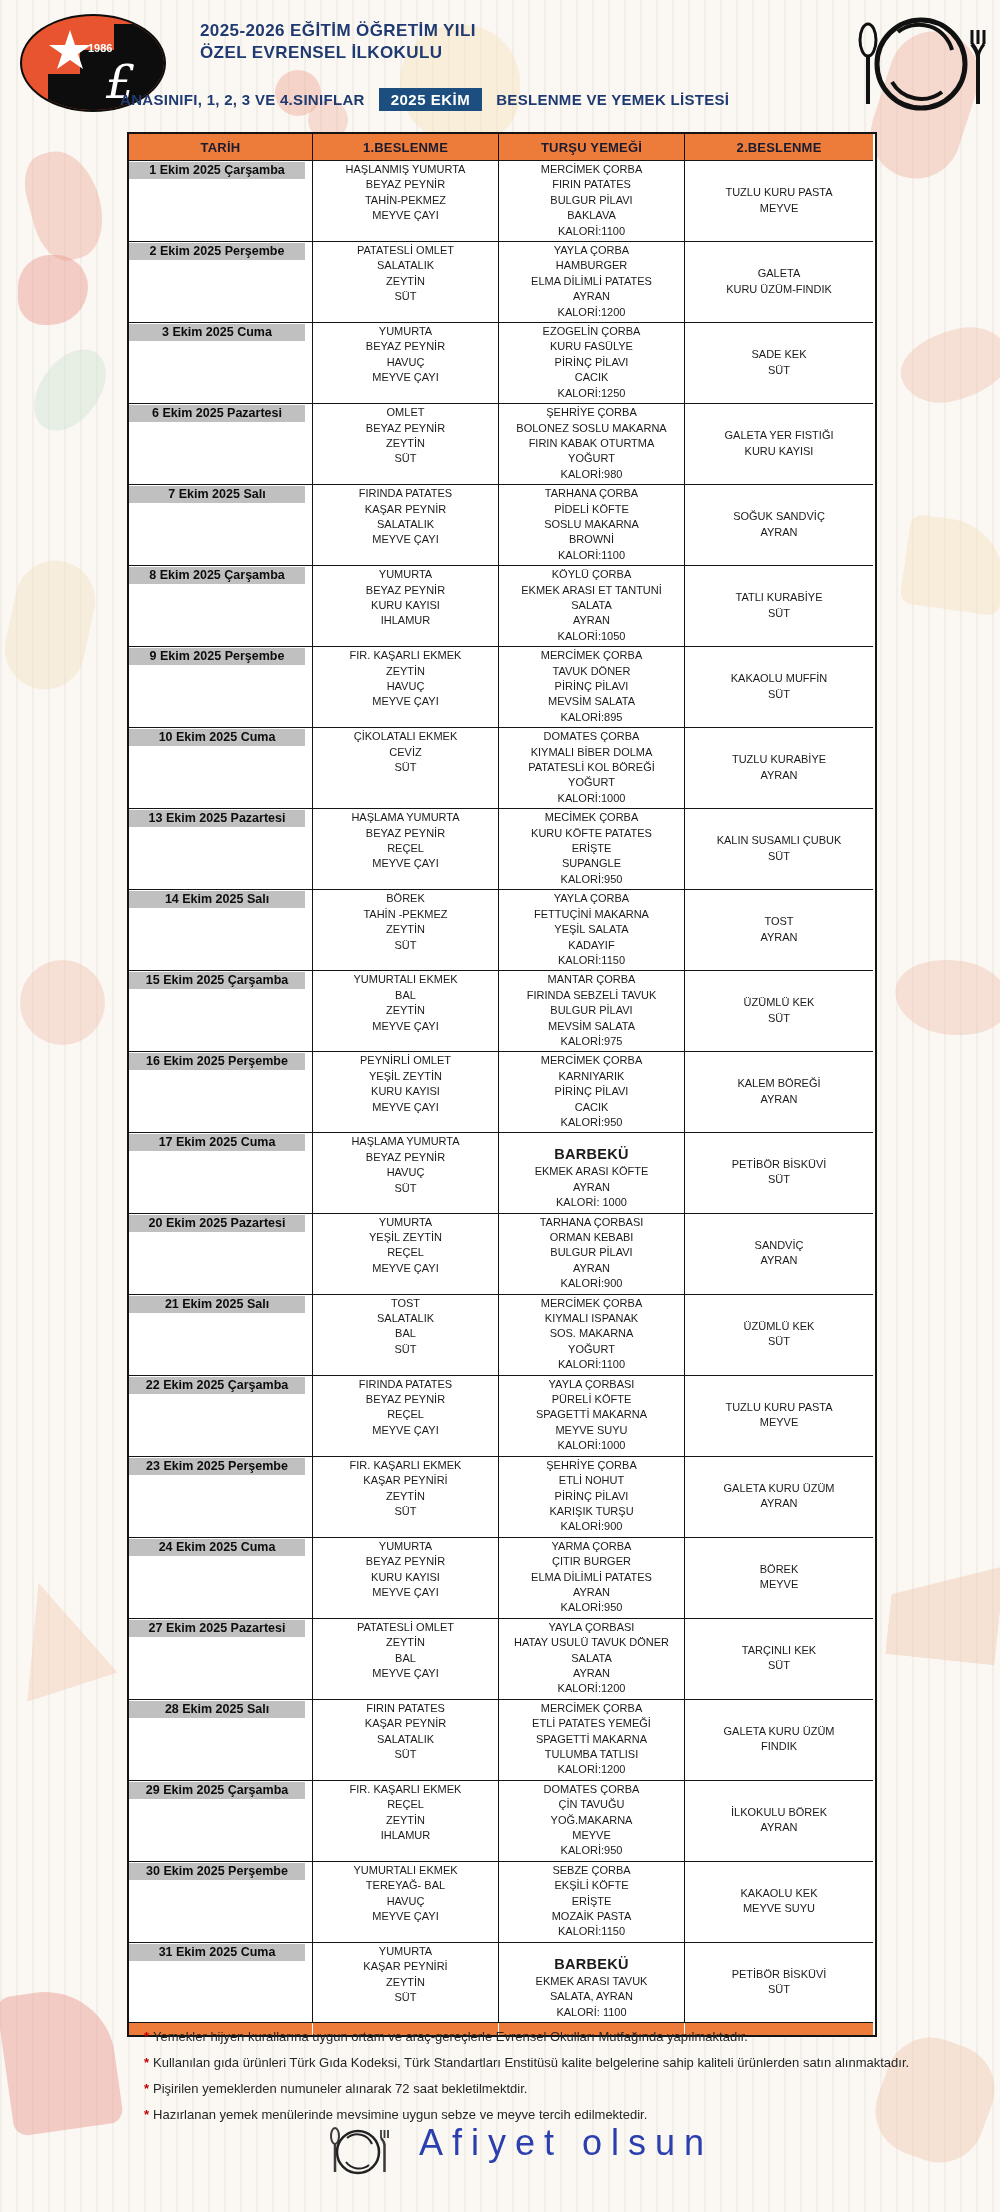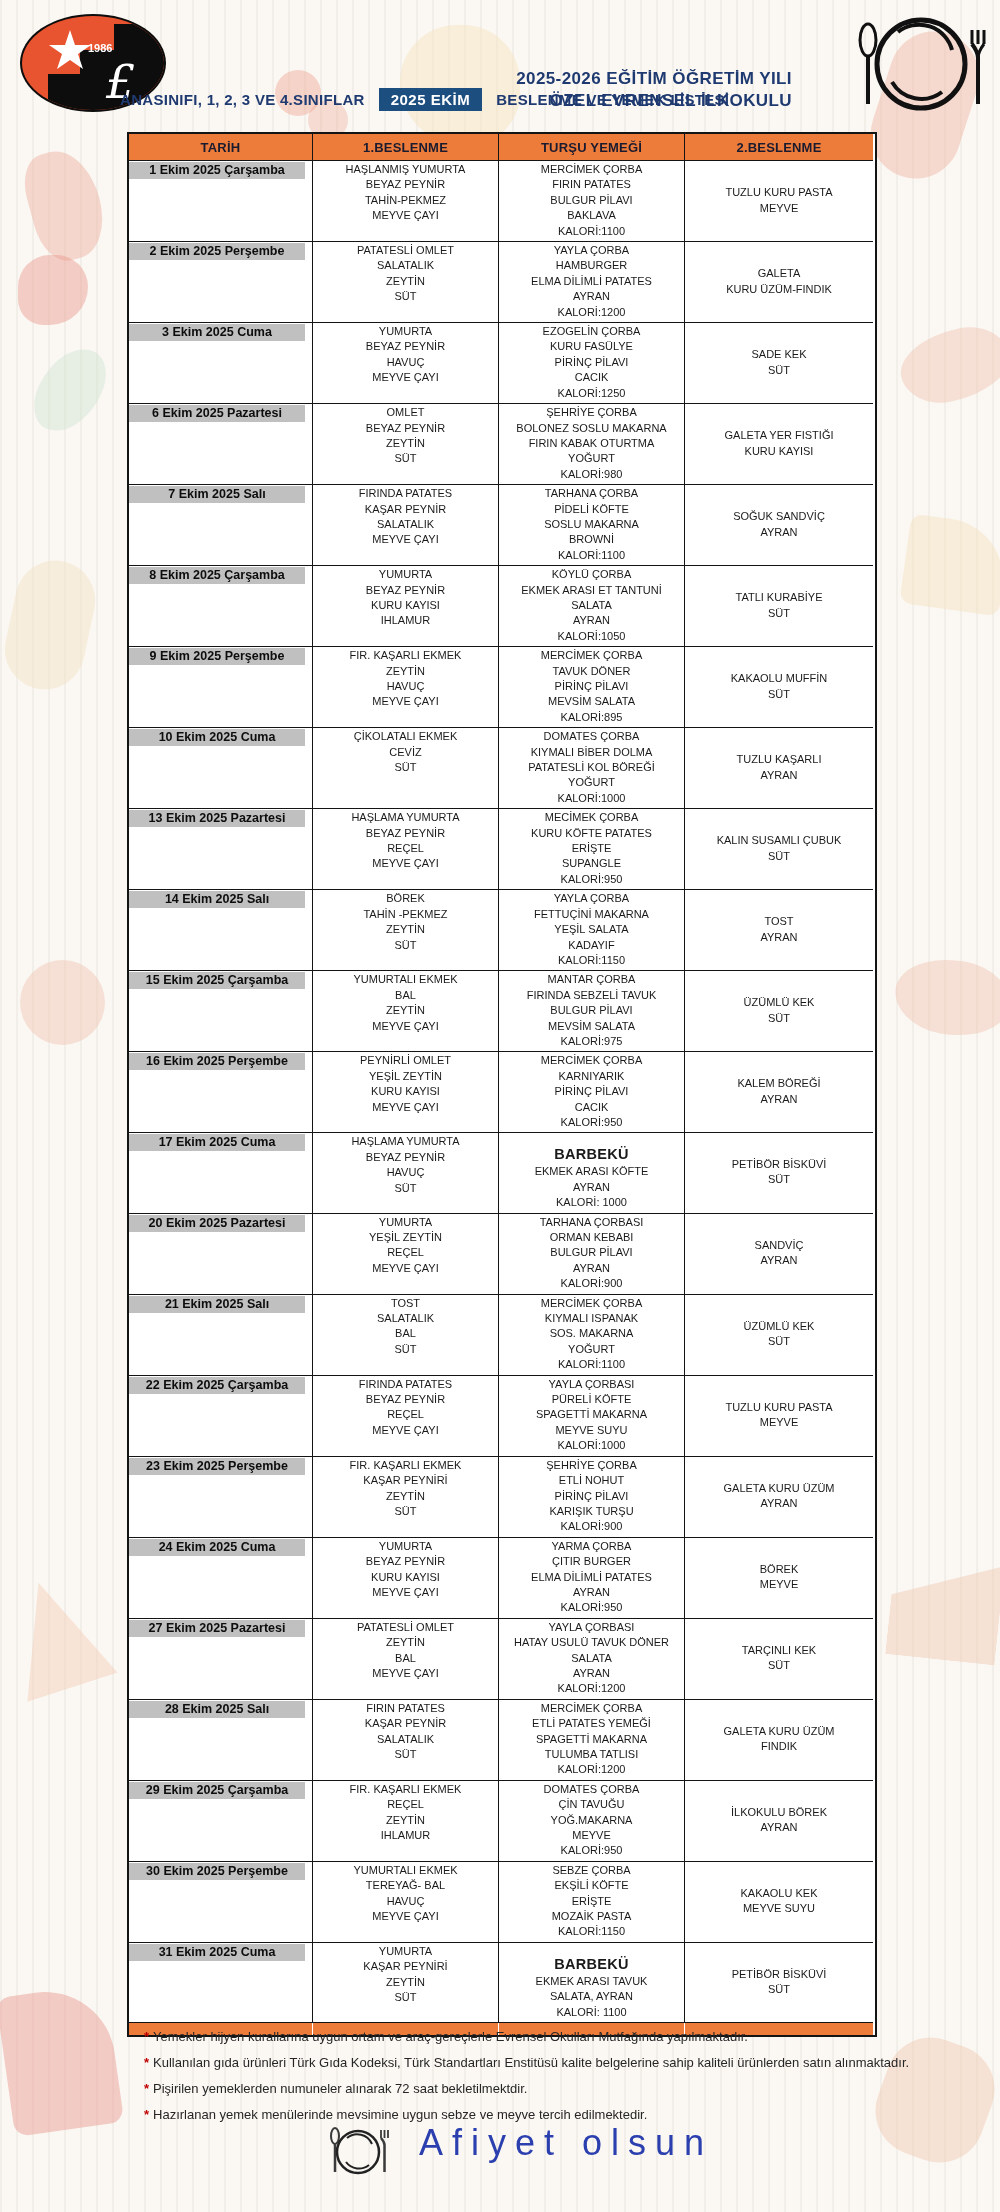--- a/index.html
+++ b/index.html
@@ -7,21 +7,21 @@
     width:1000px;height:2212px;position:relative;overflow:hidden;
     font-family:"Liberation Sans",sans-serif;
     background:
       repeating-linear-gradient(90deg, rgba(225,220,212,.35) 0 2px, rgba(255,255,255,0) 2px 16px),
       #FBF8F4;
   }
   .blob{position:absolute;opacity:.45;}
   
   .hdr{position:absolute;top:0;left:0;width:1000px;height:125px;}
   .logo{position:absolute;left:18px;top:12px;}
-  .titles{position:absolute;left:192px;top:20px;width:600px;text-align:right;margin-top:48px;}
+  .titles{position:absolute;left:200px;top:20px;width:600px;text-align:left;}
   .t1,.t2{font-weight:bold;font-size:17px;color:#1F3A70;letter-spacing:.4px;line-height:22px;}
   .subtitle{position:absolute;left:120px;top:88px;width:760px;display:flex;align-items:center;gap:14px;}
   .subtitle .lbl{font-weight:bold;font-size:15px;color:#1F3A70;letter-spacing:.3px;white-space:nowrap;}
   .badge{background:#1C4E80;color:#fff;font-weight:bold;font-size:15px;padding:3px 12px;letter-spacing:.5px;white-space:nowrap;}
   .plate-icon{position:absolute;right:4px;top:2px;}
   
   .menu-table{position:absolute;left:127px;top:132px;width:746px;border:2px solid #141414;background:#fff;}
   .trow{display:grid;grid-template-columns:184px 186px 186px 188px;}
   .thead .cell{background:#ED7C3B;color:#1B1B2F;font-weight:bold;font-size:13px;
     display:flex;align-items:center;justify-content:center;height:26px;letter-spacing:.2px;}
@@ -279,21 +279,21 @@
             <div>SÜT</div>
           </div>
           <div class="cell c-lunch">
             <div>DOMATES  ÇORBA</div>
             <div>KIYMALI BİBER DOLMA</div>
             <div>PATATESLİ KOL BÖREĞİ</div>
             <div>YOĞURT</div>
             <div>KALORİ:1000</div>
           </div>
           <div class="cell c-b2">
-            <div>TUZLU KAŞARLI</div>
+            <div>TUZLU KURABİYE</div>
             <div>AYRAN</div>
           </div>
         </div>
         <div class="trow drow">
           <div class="cell c-date">
             <div class="date-strip">13 Ekim 2025 Pazartesi</div>
           </div>
           <div class="cell c-b1">
             <div>HAŞLAMA YUMURTA</div>
             <div>BEYAZ PEYNİR</div>

